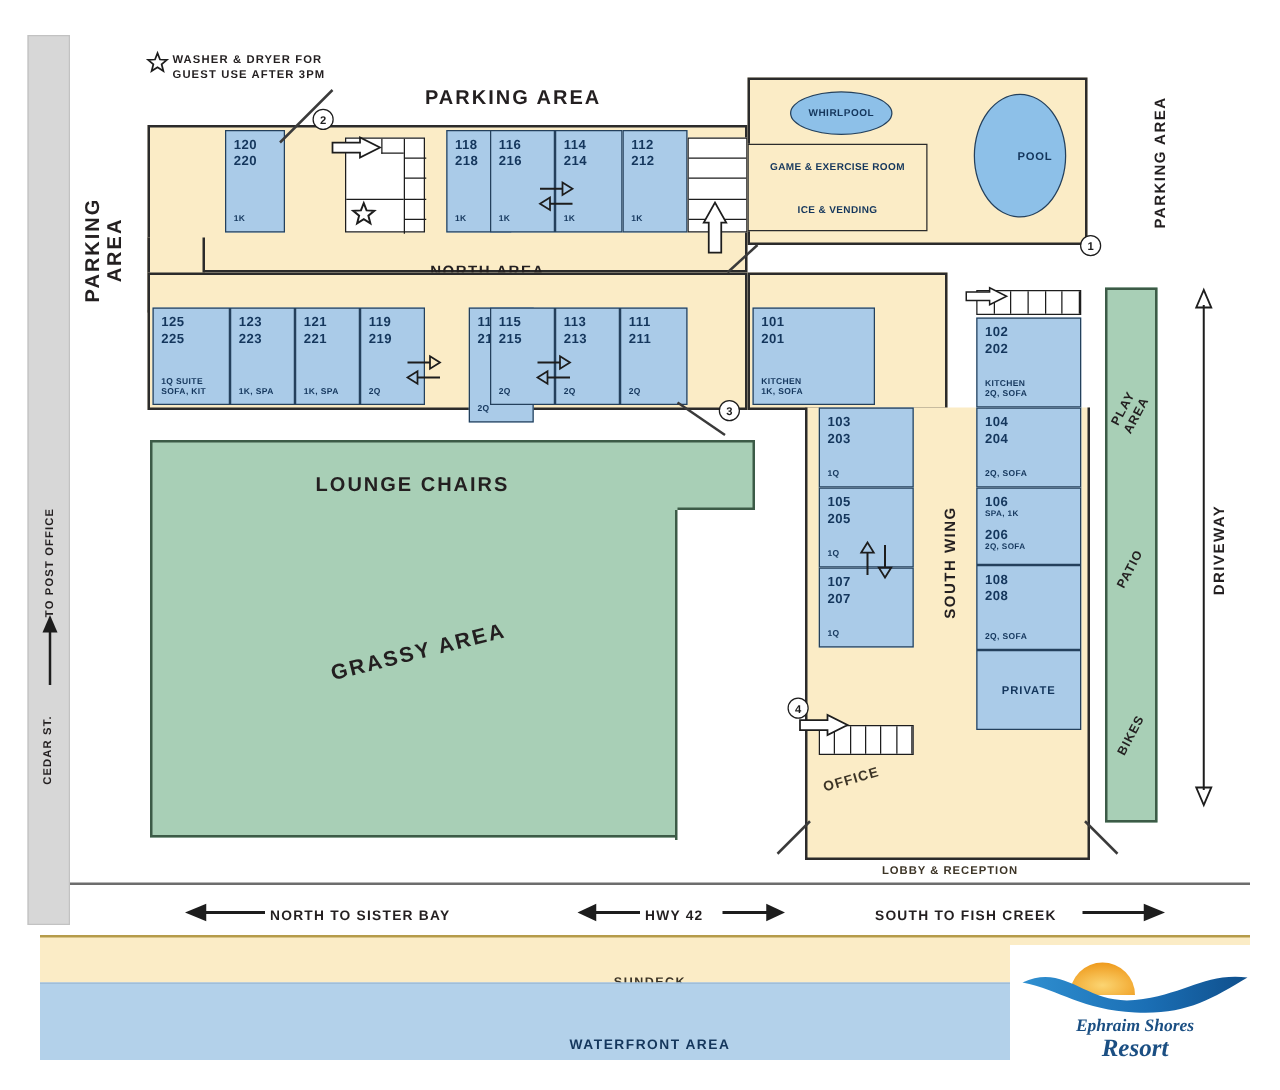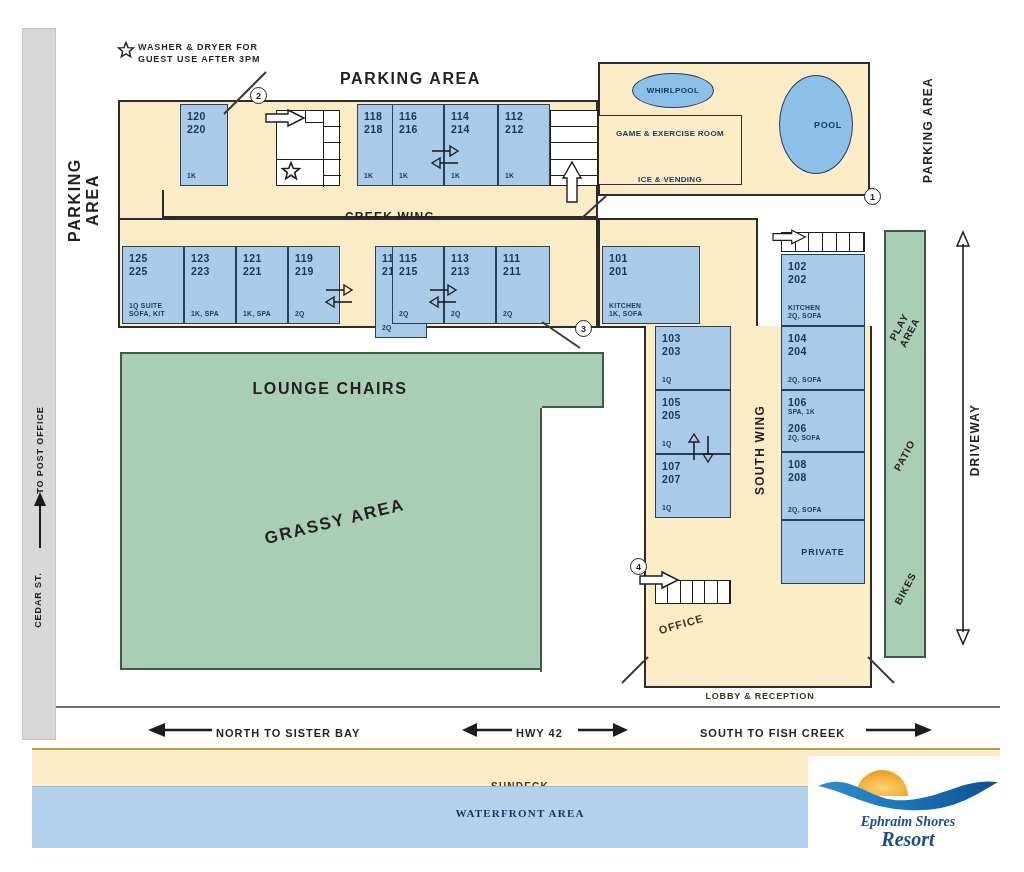--- a/index.html
+++ b/index.html
@@ -85,21 +85,21 @@
   <div class="abs" style="left:138px;top:42px;width:180px;">
     <div class="lbl-sm">WASHER &amp; DRYER FOR</div>
     <div class="lbl-sm" style="margin-top:2px;">GUEST USE AFTER 3PM</div>
   </div>
 
   <div class="abs bld" style="left:118px;top:100px;width:480px;height:118px;"></div>
 
   <div class="abs" style="left:118px;top:190px;width:46px;height:60px;background:#fbecc6;border-left:2px solid #2b2b2b;border-right:2px solid #2b2b2b;border-bottom:2px solid #2b2b2b;"></div>
   <div class="abs" style="left:118px;top:216px;width:480px;height:2px;background:transparent;"></div>
   <div class="abs ctr" style="left:300px;top:208px;width:180px;height:18px;">
-    <span class="lbl-md">CREEK WING</span>
+    <span class="lbl-md">NORTH AREA</span>
   </div>
 
   <div class="abs room" style="left:180px;top:104px;width:48px;height:82px;">
     <span class="num">120<br>220</span>
     <span class="sub">1K</span>
   </div>
   <div class="abs room" style="left:340px;top:104px;width:52px;height:82px;margin-left:17px;">
     <span class="num">118<br>218</span>
     <span class="sub">1K</span>
   </div>
@@ -159,21 +159,21 @@
   </div>
   <div class="abs" style="left:779px;top:75px;width:74px;height:99px;border-radius:50%;background:#8dc0e8;border:1.5px solid #24405c;">
     <div class="ctr" style="width:100%;height:100%;">
       <span class="navy" style="font-size:9px;font-weight:bold;letter-spacing:.6px;padding-left:24px;">POOL</span>
     </div>
   </div>
   <div class="abs" style="left:598px;top:115px;width:144px;height:70px;background:#fbecc6;border:1.5px solid #2b2b2b;">
     <div class="ctr" style="width:100%;height:34px;">
       <span class="navy" style="font-size:8px;font-weight:bold;letter-spacing:.3px;">GAME &amp; EXERCISE ROOM</span>
     </div>
-    <div class="ctr" style="width:100%;height:34px;align-items:flex-end;">
+    <div class="ctr" style="width:100%;height:34px;">
       <span class="navy" style="font-size:8px;font-weight:bold;letter-spacing:.3px;">ICE &amp; VENDING</span>
     </div>
   </div>
 
   <div class="abs bld" style="left:118px;top:218px;width:480px;height:110px;"></div>
 
   <div class="abs room" style="left:122px;top:246px;width:62px;height:78px;">
     <span class="num">125<br>225</span>
     <span class="sub">1Q SUITE<br>SOFA, KIT</span>
   </div>
@@ -393,21 +393,21 @@
     <line x1="0" y1="8" x2="50" y2="8" stroke="#1d1d1d" stroke-width="2.4"></line>
     <polygon points="66,8 49,1 49,15" fill="#1d1d1d"></polygon>
   </svg>
 
   <div class="abs sundeck" style="left:32px;top:748px;width:968px;height:38px;border-top:2px solid #b59b4a;"></div>
   <div class="abs ctr" style="left:420px;top:757px;width:200px;height:18px;">
     <span class="brown" style="font-size:10px;font-weight:bold;letter-spacing:1.2px;">SUNDECK</span>
   </div>
 
   <div class="abs water" style="left:32px;top:786px;width:968px;height:62px;"></div>
-  <div class="abs ctr" style="left:400px;top:803px;width:240px;height:20px;font-family:Liberation Serif, serif;">
+  <div class="abs ctr" style="left:400px;top:826px;width:240px;height:20px;">
     <span class="navy" style="font-size:11px;font-weight:bold;letter-spacing:1.2px;">WATERFRONT AREA</span>
   </div>
 
   <div class="abs" style="left:808px;top:756px;width:200px;height:100px;background:#fff;">
     <svg width="200" height="62" viewBox="0 0 200 62">
       <defs>
         <radialGradient id="sunG" cx="50%" cy="70%" r="70%">
           <stop offset="0%" stop-color="#fbd572"></stop>
           <stop offset="100%" stop-color="#ef9a1c"></stop>
         </radialGradient>

